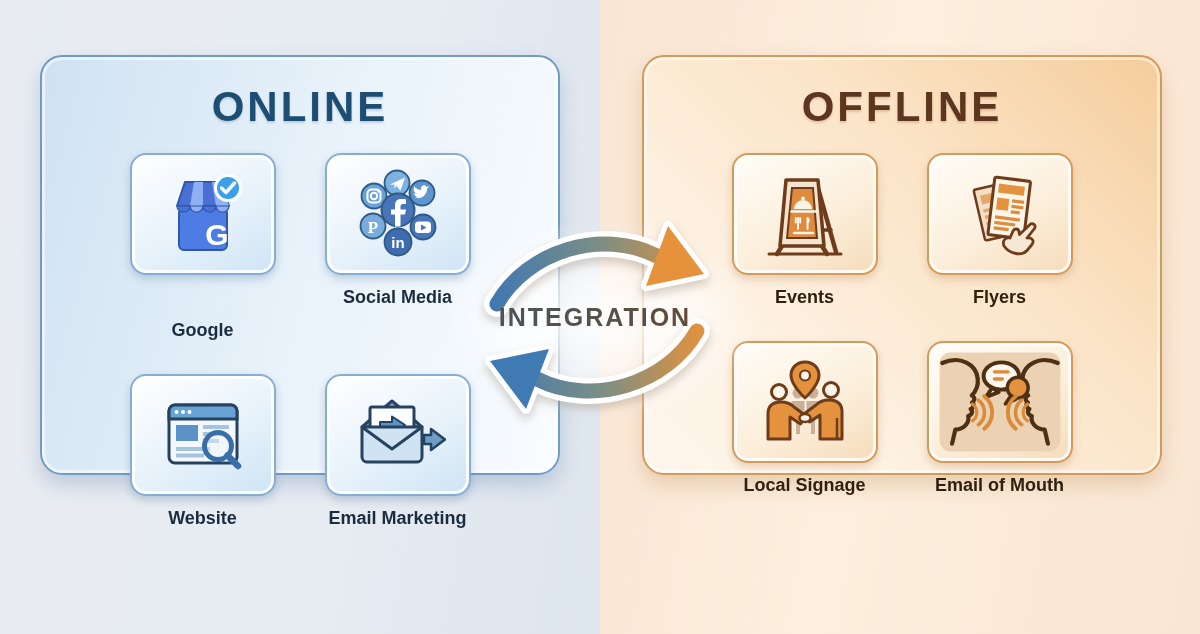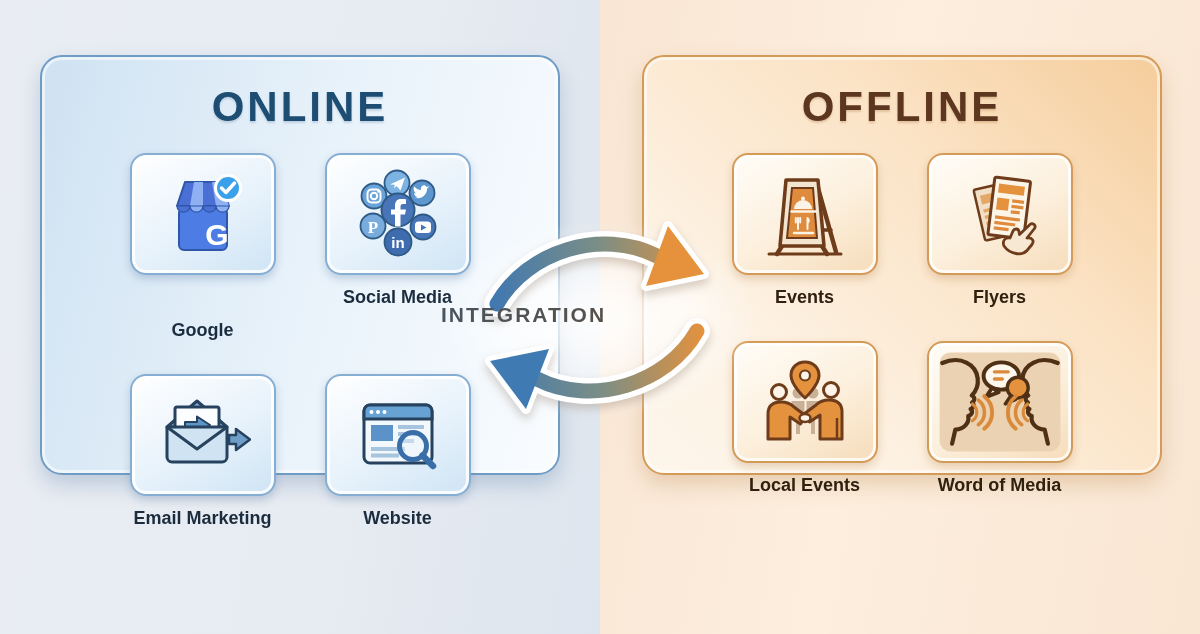--- a/index.html
+++ b/index.html
@@ -30,22 +30,22 @@
     box-shadow:0 4px 9px rgba(185,135,80,.32), inset 0 0 0 3px rgba(255,255,255,.8);}
   .card-label{margin-top:12px;font-size:18px;font-weight:bold;text-align:center;line-height:1.22;max-width:170px;}
   .card-label span{display:block;margin-top:33px;}
   .label-blue{color:#1b2c3e;}
   .label-orange{color:#30200f;}
 
   .center-glow{position:absolute;left:445px;top:222px;width:310px;height:195px;pointer-events:none;
     background:radial-gradient(ellipse at center,rgba(255,255,255,.95) 0%,rgba(255,255,255,.55) 45%,rgba(255,255,255,0) 72%);}
   .cycle-arrows{position:absolute;left:452px;top:216px;width:296px;height:206px;
     filter:drop-shadow(0 5px 5px rgba(110,85,60,.28));}
-  .center-label{position:absolute;left:441px;top:303px;width:290px;text-align:left;
-    font-size:21px;font-weight:bold;letter-spacing:2px;
+  .center-label{position:absolute;left:450px;top:303px;width:290px;text-align:center;
+    font-size:25px;font-weight:bold;letter-spacing:2px;
     background:linear-gradient(90deg,#49555f 0%,#565049 55%,#6b4631 100%);
     -webkit-background-clip:text;background-clip:text;color:transparent;}
 </style>
 </head>
 <body>
 
 <div class="stage">
   <div class="bg-half bg-left"></div>
   <div class="bg-half bg-right"></div>
 
@@ -106,34 +106,20 @@
               <circle cx="48" cy="44" r="16.5" fill="#4775b8" stroke="#2e5a86" stroke-width="2"></circle>
               <path d="M51 33 c-4 0 -6 2.5 -6 6.5 v4 h-4 v5 h4 v12 h5.5 v-12 h4.5 l1 -5 h-5.5 v-3 c0 -1.5 0.7 -2.5 2.5 -2.5 h3 v-4.7 c-1 -0.2 -3 -0.3 -5 -0.3 z" fill="#ffffff"></path>
             </g>
             <g>
               <circle cx="48" cy="76" r="13.5" fill="#3f6cae" stroke="#2e5a86" stroke-width="1.8"></circle>
               <text x="48" y="81.5" text-anchor="middle" font-size="15" font-weight="bold" fill="#ffffff" font-family="Liberation Sans, sans-serif">in</text>
             </g>
           </svg>
         </div>
         <div class="card-label label-blue">Social Media</div>
-      </div>
-
-      <div class="cell">
-        <div class="card card-blue">
-          <svg width="96" height="96" viewBox="0 0 96 96">
-            <path d="M12 40 L42 14 L72 40 Z" fill="#8fb6da" stroke="#27425e" stroke-width="3" stroke-linejoin="round"></path>
-            <rect x="20" y="20" width="44" height="36" rx="2" fill="#fbfdfe" stroke="#27425e" stroke-width="3"></rect>
-            <path d="M30 35 h12 v-5.5 l13 8.5 l-13 8.5 V41 H30 Z" fill="#5e95c8" stroke="#27425e" stroke-width="2" stroke-linejoin="round"></path>
-            <path d="M12 40 H72 V70 a5 5 0 0 1 -5 5 H17 a5 5 0 0 1 -5 -5 Z" fill="#cfe3f2" stroke="#27425e" stroke-width="3" stroke-linejoin="round"></path>
-            <path d="M12 40 L42 62 L72 40" fill="none" stroke="#27425e" stroke-width="3" stroke-linejoin="round"></path>
-            <path d="M74 48 h7 v-6 l14 10.5 l-14 10.5 v-6 h-7 Z" fill="#6e9ec7" stroke="#27425e" stroke-width="2.5" stroke-linejoin="round"></path>
-          </svg>
-        </div>
-        <div class="card-label label-blue">Email Marketing</div>
       </div>
 
       <div class="cell">
         <div class="card card-blue">
           <svg width="96" height="96" viewBox="0 0 96 96">
             <rect x="14" y="18" width="68" height="58" rx="6" fill="#f3f8fc" stroke="#27425e" stroke-width="3"></rect>
             <path d="M14 24 a6 6 0 0 1 6 -6 h56 a6 6 0 0 1 6 6 v8 H14 Z" fill="#66a3d4" stroke="#27425e" stroke-width="3"></path>
             <circle cx="21.5" cy="25" r="2" fill="#ffffff"></circle>
               <circle cx="28" cy="25" r="2" fill="#ffffff"></circle>
               <circle cx="34.5" cy="25" r="2" fill="#ffffff"></circle>
@@ -145,20 +131,34 @@
             <rect x="21" y="66.5" width="28" height="4" fill="#a6c4de"></rect>
             <g>
               <circle cx="63" cy="59" r="13.5" fill="rgba(235,245,252,0.45)" stroke="#3a6ea8" stroke-width="5"></circle>
               <line x1="72.5" y1="68.5" x2="83" y2="79" stroke="#3a6ea8" stroke-width="6.5" stroke-linecap="round"></line>
             </g>
           </svg>
         </div>
         <div class="card-label label-blue">Website</div>
       </div>
 
+      <div class="cell">
+        <div class="card card-blue">
+          <svg width="96" height="96" viewBox="0 0 96 96">
+            <path d="M12 40 L42 14 L72 40 Z" fill="#8fb6da" stroke="#27425e" stroke-width="3" stroke-linejoin="round"></path>
+            <rect x="20" y="20" width="44" height="36" rx="2" fill="#fbfdfe" stroke="#27425e" stroke-width="3"></rect>
+            <path d="M30 35 h12 v-5.5 l13 8.5 l-13 8.5 V41 H30 Z" fill="#5e95c8" stroke="#27425e" stroke-width="2" stroke-linejoin="round"></path>
+            <path d="M12 40 H72 V70 a5 5 0 0 1 -5 5 H17 a5 5 0 0 1 -5 -5 Z" fill="#cfe3f2" stroke="#27425e" stroke-width="3" stroke-linejoin="round"></path>
+            <path d="M12 40 L42 62 L72 40" fill="none" stroke="#27425e" stroke-width="3" stroke-linejoin="round"></path>
+            <path d="M74 48 h7 v-6 l14 10.5 l-14 10.5 v-6 h-7 Z" fill="#6e9ec7" stroke="#27425e" stroke-width="2.5" stroke-linejoin="round"></path>
+          </svg>
+        </div>
+        <div class="card-label label-blue">Email Marketing</div>
+      </div>
+
     </div>
   </section>
 
   <section class="panel panel-offline">
     <h2 class="panel-title offline-title">OFFLINE</h2>
     <div class="cards">
 
       <div class="cell">
         <div class="card card-orange">
           <svg width="96" height="96" viewBox="0 0 96 96">
@@ -232,21 +232,21 @@
             <g>
               <circle cx="22" cy="38" r="7.5" fill="#fcf4e8" stroke="#6e3c1a" stroke-width="3"></circle>
               <path d="M11 85 V60 q0 -12 13 -12 q8 0 13 5 l12 9 -5.5 8 -10.5 -7 V85 Z" fill="#e5923f" stroke="#6e3c1a" stroke-width="3" stroke-linejoin="round"></path>
               <circle cx="74" cy="36" r="7.5" fill="#fcf4e8" stroke="#6e3c1a" stroke-width="3"></circle>
               <path d="M85 85 V58 q0 -12 -13 -12 q-8 0 -13 5 l-12 9 5.5 8 10.5 -7 V85 Z" fill="#e5923f" stroke="#6e3c1a" stroke-width="3" stroke-linejoin="round"></path>
               <line x1="80" y1="64" x2="80" y2="85" stroke="#6e3c1a" stroke-width="2.5"></line>
               <ellipse cx="48" cy="64" rx="5.5" ry="4" fill="#fcf4e8" stroke="#6e3c1a" stroke-width="2.5"></ellipse>
             </g>
           </svg>
         </div>
-        <div class="card-label label-orange">Local Events</div>
+        <div class="card-label label-orange">Local Signage</div>
       </div>
 
       <div class="cell">
         <div class="card card-orange">
           <svg width="126" height="104" viewBox="0 0 96 80" preserveAspectRatio="none">
             <rect x="2" y="2" width="92" height="76" rx="8" fill="#ebd2b2"></rect>
             <path d="M4 10 C18 4 30 11 31 22 C31.7 28 29.5 32 26.5 35 C29.5 36.5 28.7 39 26.7 40.3 C28.7 41.8 28 44.6 25.6 45.4 C27.6 47 26.8 50 23.8 50.8 C24.8 56.4 20.4 60.8 14 61.2 L11.5 72" fill="none" stroke="#4f3015" stroke-width="3.2" stroke-linecap="round" stroke-linejoin="round"></path>
             <g transform="translate(96 0) scale(-1 1)">
               <path d="M4 10 C18 4 30 11 31 22 C31.7 28 29.5 32 26.5 35 C29.5 36.5 28.7 39 26.7 40.3 C28.7 41.8 28 44.6 25.6 45.4 C27.6 47 26.8 50 23.8 50.8 C24.8 56.4 20.4 60.8 14 61.2 L11.5 72" fill="none" stroke="#4f3015" stroke-width="3.2" stroke-linecap="round" stroke-linejoin="round"></path>
             </g>
@@ -263,21 +263,21 @@
             <g fill="none" stroke="#d98a3a" stroke-linecap="round">
               <path d="M27 41.5 a8 8 0 0 1 0 13" stroke-width="2.4"></path>
               <path d="M31.5 38.5 a12 12 0 0 1 0 19" stroke-width="2.7"></path>
               <path d="M36 35.5 a16 16 0 0 1 0 25" stroke-width="3"></path>
               <path d="M69 41.5 a8 8 0 0 0 0 13" stroke-width="2.4"></path>
               <path d="M64.5 38.5 a12 12 0 0 0 0 19" stroke-width="2.7"></path>
               <path d="M60 35.5 a16 16 0 0 0 0 25" stroke-width="3"></path>
             </g>
           </svg>
         </div>
-        <div class="card-label label-orange">Word of Media</div>
+        <div class="card-label label-orange">Email of Mouth</div>
       </div>
 
     </div>
   </section>
 
   <div class="center-glow"></div>
   <svg class="cycle-arrows" viewBox="0 0 296 206">
     <defs>
       <linearGradient id="gTop" gradientUnits="userSpaceOnUse" x1="40" y1="60" x2="255" y2="50">
         <stop offset="0" stop-color="#4078b1"></stop>

